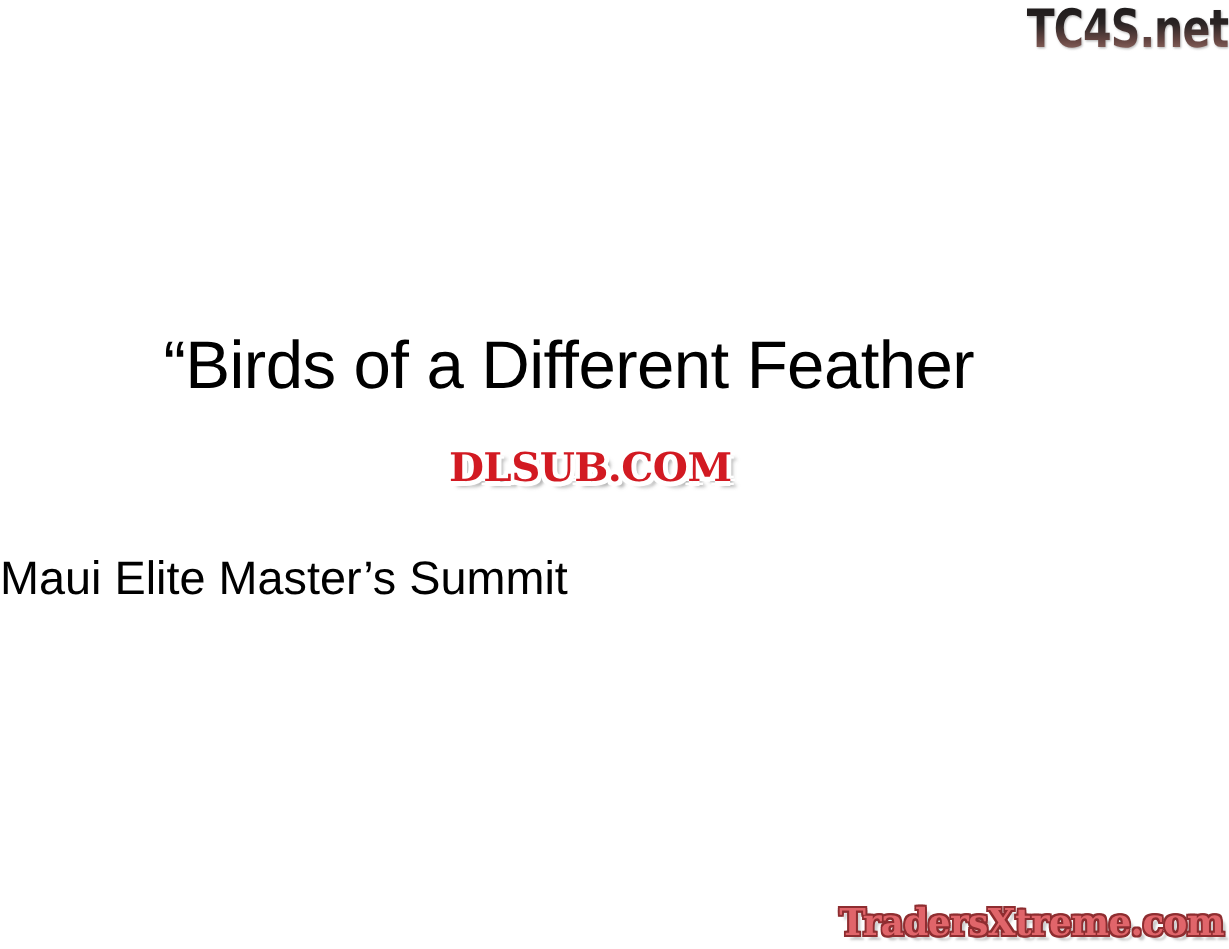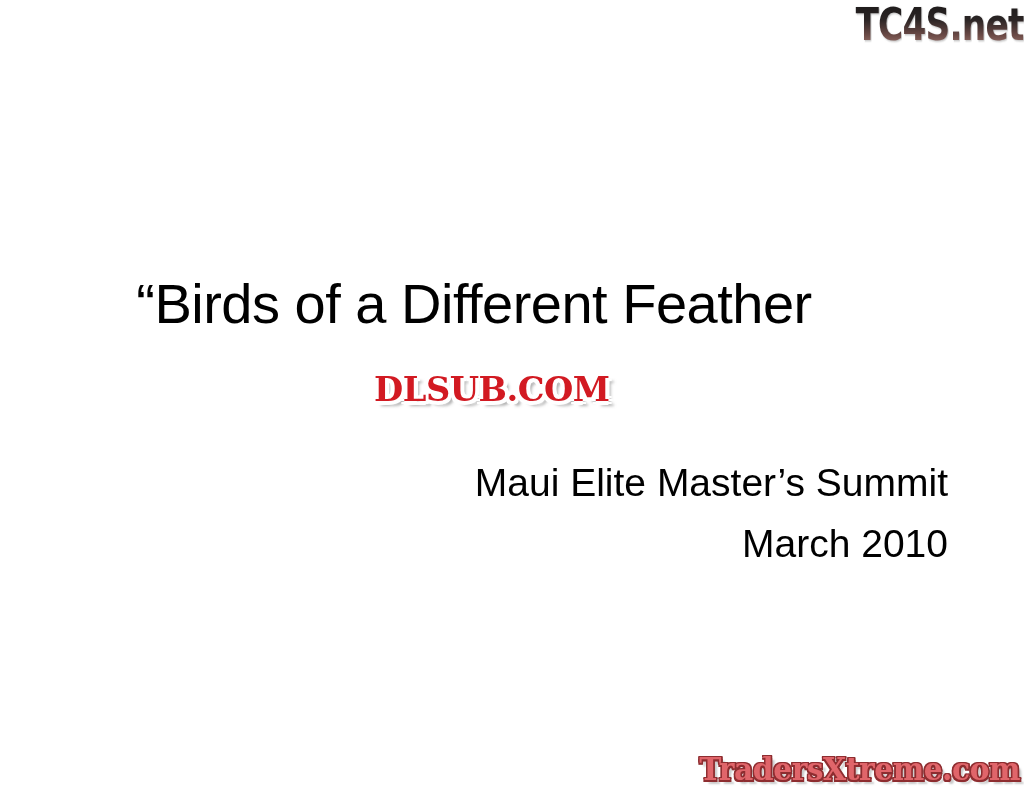--- a/index.html
+++ b/index.html
@@ -62,21 +62,21 @@
     letter-spacing: -0.5px;
     white-space: nowrap;
   }
 
   
   .subtitle-block {
     position: absolute;
     left: 0;
     top: 452px;
     width: 948px;
-    text-align: right;
+    text-align: left;
   }
   .subtitle-line {
     font-family: "Liberation Sans", sans-serif;
     font-weight: normal;
     font-size: 39px;
     line-height: 61px;
     color: #000000;
     white-space: nowrap;
   }
 
@@ -140,18 +140,17 @@
   <div class="wm-top">TC4S.net</div>
 
   <div class="title-block">
     <div class="title-line">“Birds of a Different Feather</div>
   </div>
 
   <div class="wm-center">DLSUB.COM</div>
 
   <div class="subtitle-block">
     <div class="subtitle-line">Maui Elite Master’s Summit</div>
-    <div class="subtitle-line">March 2010</div>
   </div>
 
   <div class="wm-bottom">TradersXtreme.com</div>
 
 </div>
 
 </body></html>

